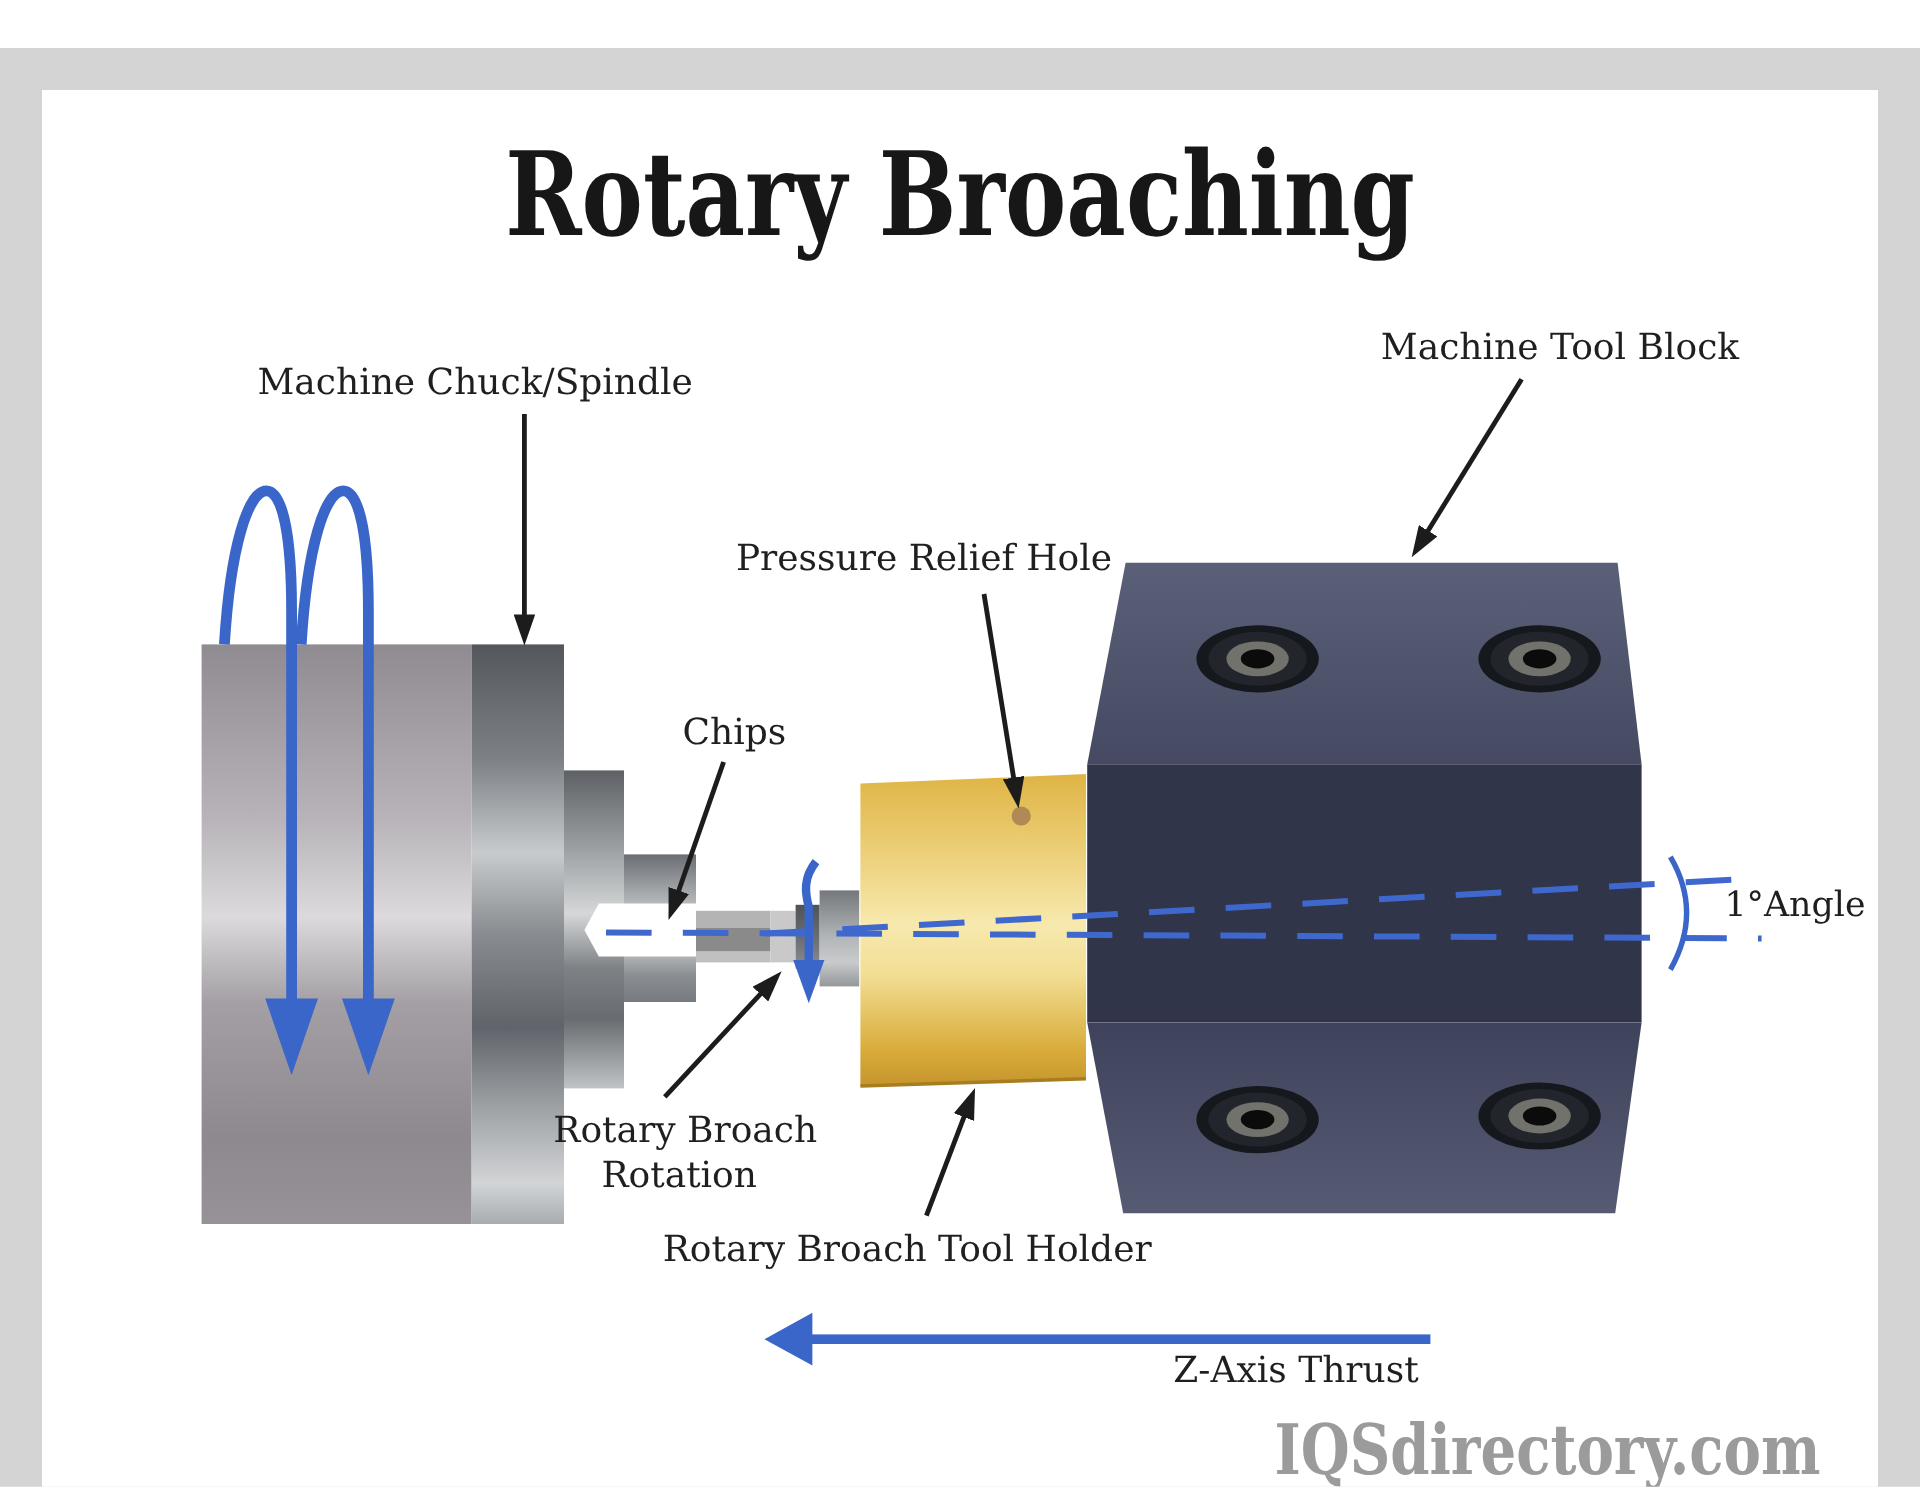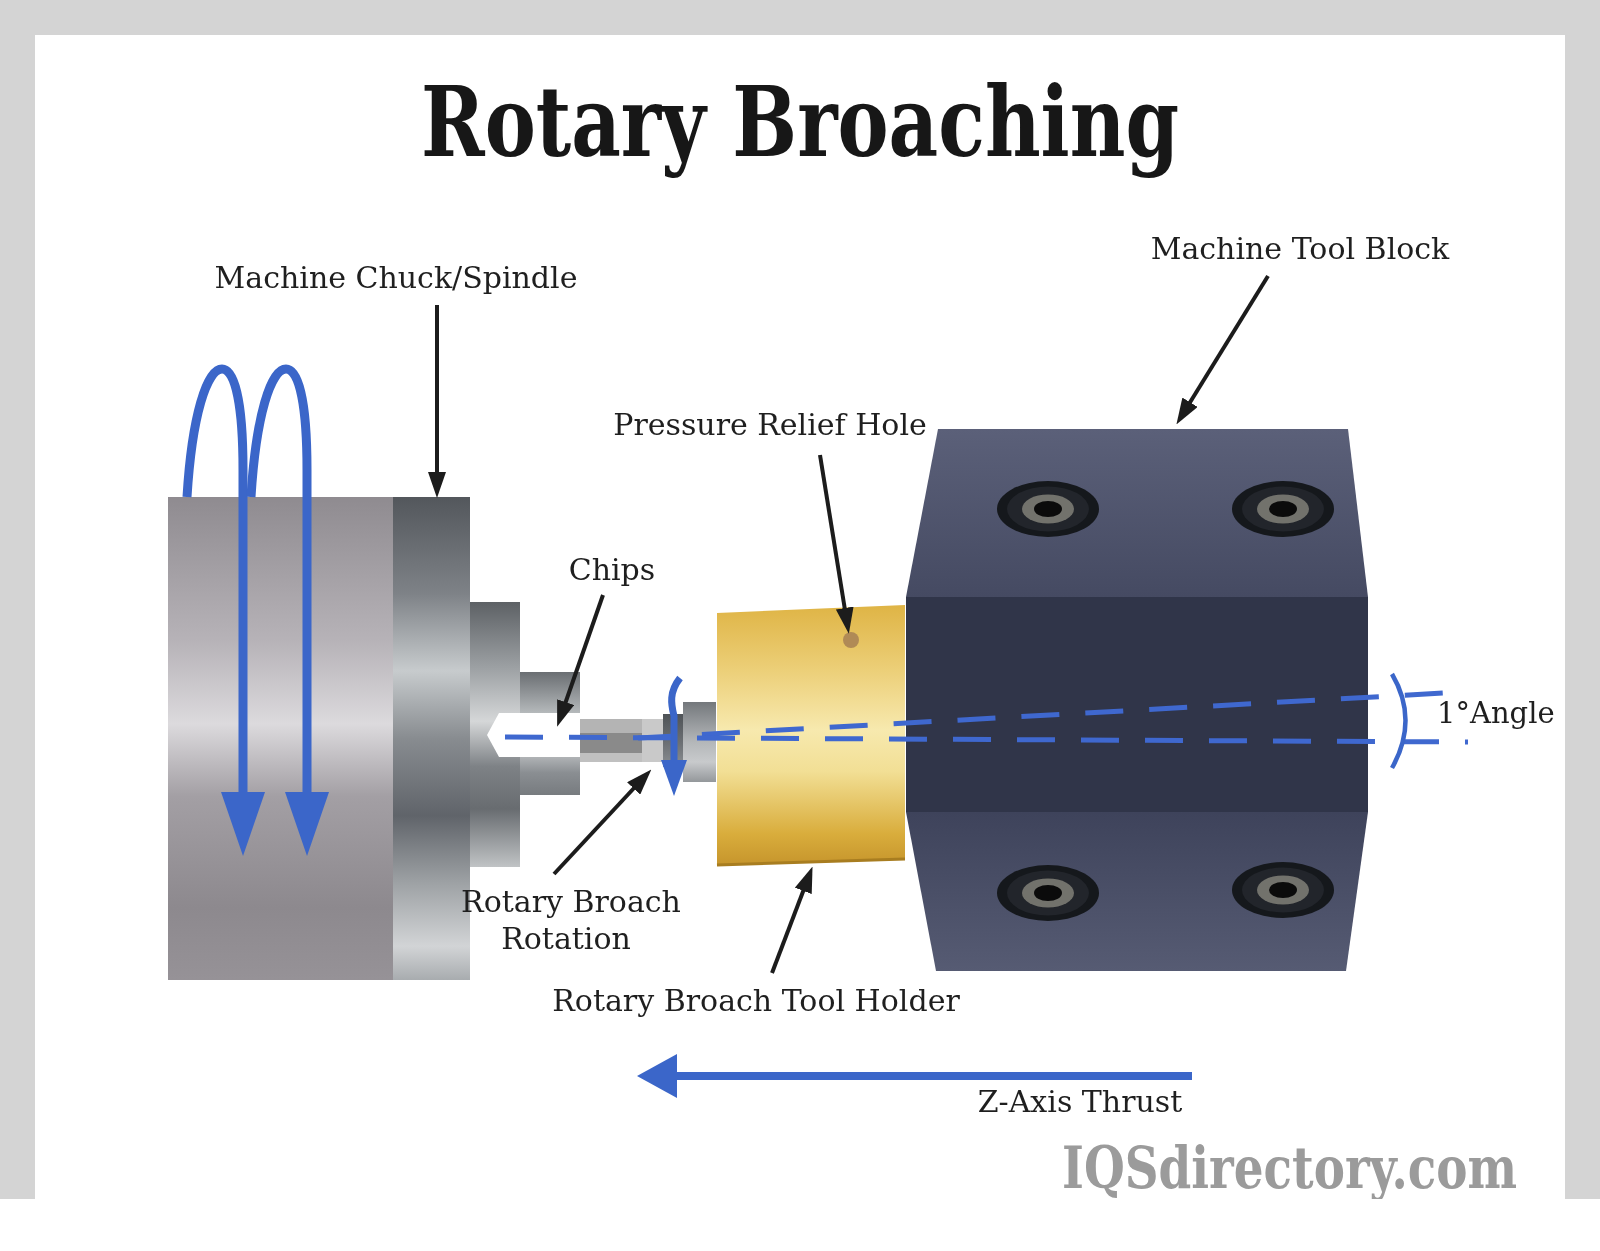--- a/index.html
+++ b/index.html
@@ -1,16 +1,16 @@
 <!DOCTYPE html>
 <html><head>
 <meta charset="utf-8">
 <style>
   html,body{margin:0;padding:0;background:#ffffff;}
-  .stage{width:1600px;height:1199px;position:relative;}
+  .stage{width:1600px;height:1199px;position:relative;margin-top:40px;}
   svg{display:block;}
   text{font-family:"DejaVu Serif","Liberation Serif",serif;fill:#1f1f1f;}
   .title-text{font-weight:bold;fill:#171717;}
   .label-text{font-size:30px;}
   .angle-text{font-size:29px;}
   .watermark-text{font-weight:bold;fill:#9b9b9b;}
   .rot-label{font-size:30px;}
 </style>
 </head>
 <body>

